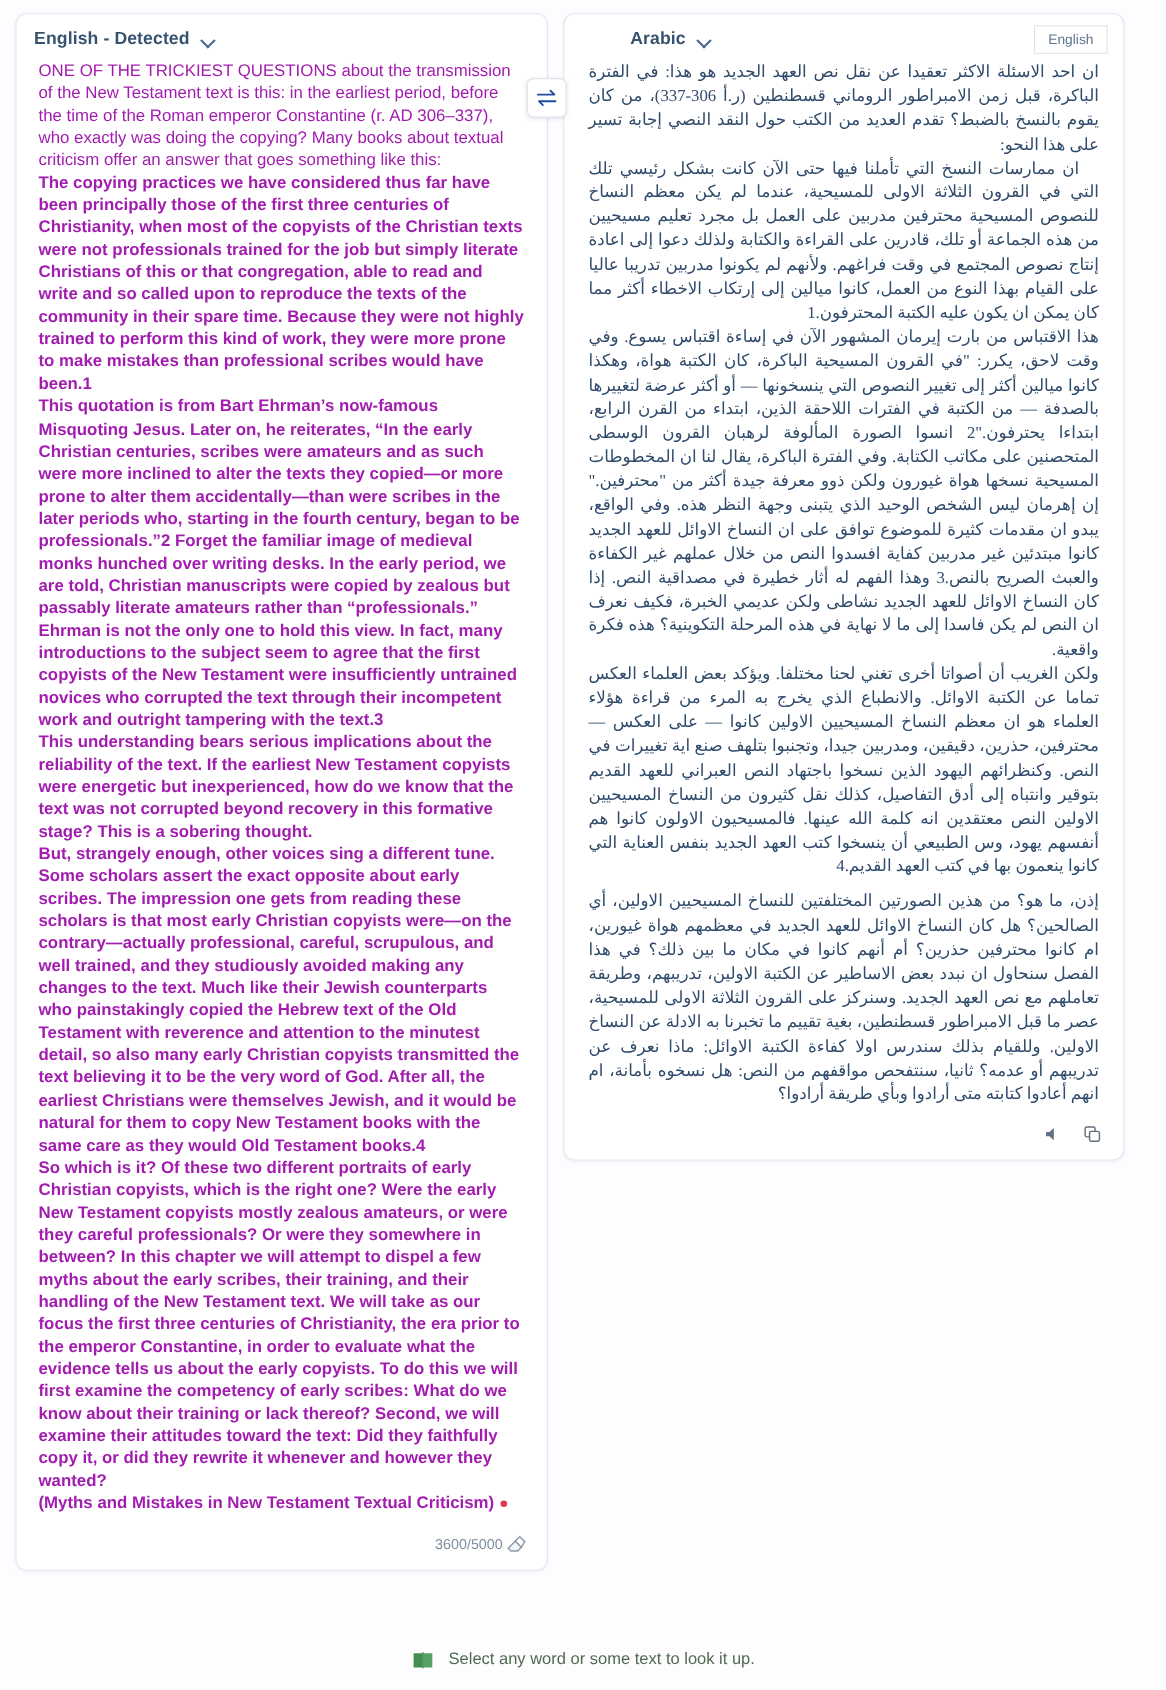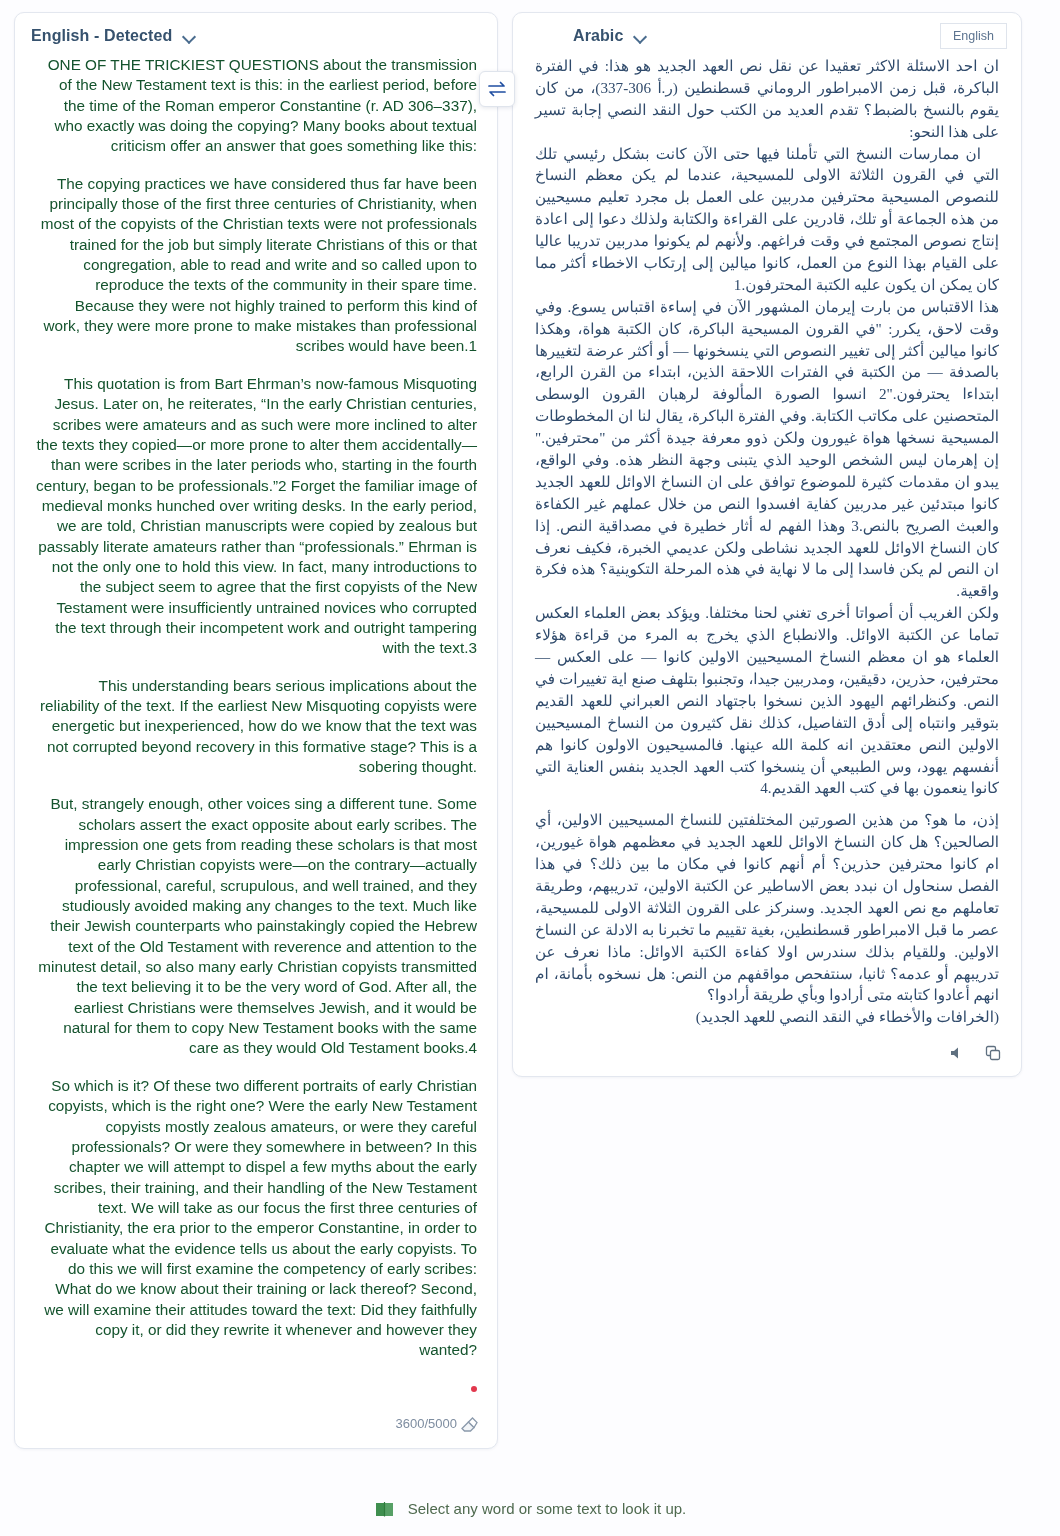--- a/index.html
+++ b/index.html
@@ -59,25 +59,24 @@
     width: 8px; height: 8px;
     border-right: 2px solid #4a6c8e;
     border-bottom: 2px solid #4a6c8e;
     transform: rotate(45deg);
   }
 
   .text-area {
     padding: 4px 20px 6px 20px;
     font-size: 15.3px;
     line-height: 1.33;
-    color: #14532d;
-    text-align: right;
+    color: #a21caf;
   }
   .text-area p { margin: 0 0 0 0; }
-  .text-area p + p { margin-top: 17px; }
+  .text-area p + p { margin-top: 0px; font-weight: bold; }
   .dot-red {
     display: inline-block;
     width: 6px; height: 6px;
     border-radius: 50%;
     background: #e2384d;
     margin-left: 6px;
     vertical-align: middle;
   }
   .caps { }
 
@@ -181,25 +180,25 @@
 
       <div class="lang-bar">
         <span class="lang-name">English - Detected</span>
         <span class="chevron"></span>
       </div>
 
       <div class="text-area">
         <p><span class="caps">ONE OF THE TRICKIEST QUESTIONS about the transmission of the New Testament text is this: in the earliest period, before the time of the Roman emperor Constantine (r. AD 306–337), who exactly was doing the copying? Many books about textual criticism offer an answer that goes something like this:</span></p>
         <p>The copying practices we have considered thus far have been principally those of the first three centuries of Christianity, when most of the copyists of the Christian texts were not professionals trained for the job but simply literate Christians of this or that congregation, able to read and write and so called upon to reproduce the texts of the community in their spare time. Because they were not highly trained to perform this kind of work, they were more prone to make mistakes than professional scribes would have been.1</p>
         <p>This quotation is from Bart Ehrman’s now-famous Misquoting Jesus. Later on, he reiterates, “In the early Christian centuries, scribes were amateurs and as such were more inclined to alter the texts they copied—or more prone to alter them accidentally—than were scribes in the later periods who, starting in the fourth century, began to be professionals.”2 Forget the familiar image of medieval monks hunched over writing desks. In the early period, we are told, Christian manuscripts were copied by zealous but passably literate amateurs rather than “professionals.” Ehrman is not the only one to hold this view. In fact, many introductions to the subject seem to agree that the first copyists of the New Testament were insufficiently untrained novices who corrupted the text through their incompetent work and outright tampering with the text.3</p>
-        <p>This understanding bears serious implications about the reliability of the text. If the earliest New Misquoting copyists were energetic but inexperienced, how do we know that the text was not corrupted beyond recovery in this formative stage? This is a sobering thought.</p>
+        <p>This understanding bears serious implications about the reliability of the text. If the earliest New Testament copyists were energetic but inexperienced, how do we know that the text was not corrupted beyond recovery in this formative stage? This is a sobering thought.</p>
         <p>But, strangely enough, other voices sing a different tune. Some scholars assert the exact opposite about early scribes. The impression one gets from reading these scholars is that most early Christian copyists were—on the contrary—actually professional, careful, scrupulous, and well trained, and they studiously avoided making any changes to the text. Much like their Jewish counterparts who painstakingly copied the Hebrew text of the Old Testament with reverence and attention to the minutest detail, so also many early Christian copyists transmitted the text believing it to be the very word of God. After all, the earliest Christians were themselves Jewish, and it would be natural for them to copy New Testament books with the same care as they would Old Testament books.4</p>
         <p>So which is it? Of these two different portraits of early Christian copyists, which is the right one? Were the early New Testament copyists mostly zealous amateurs, or were they careful professionals? Or were they somewhere in between? In this chapter we will attempt to dispel a few myths about the early scribes, their training, and their handling of the New Testament text. We will take as our focus the first three centuries of Christianity, the era prior to the emperor Constantine, in order to evaluate what the evidence tells us about the early copyists. To do this we will first examine the competency of early scribes: What do we know about their training or lack thereof? Second, we will examine their attitudes toward the text: Did they faithfully copy it, or did they rewrite it whenever and however they wanted?</p>
         <p>
-          <span class="dot-red"></span>
+          <span>(Myths and Mistakes in New Testament Textual Criticism)</span><span class="dot-red"></span>
         </p>
       </div>
 
       <div class="source-footer">
         <span class="counter">3600/5000</span>
         <span class="eraser-icon">
           <svg width="20" height="20" viewBox="0 0 20 20" fill="none">
             <path d="M3 14.5 L9.5 8 L15 13.5 L11.5 17 H5.5 Z" stroke="#8a99ab" stroke-width="1.3" fill="#f2f5f8"></path>
             <path d="M9.5 8 L13.5 4 L18 8.5 L15 13.5 Z" stroke="#8a99ab" stroke-width="1.3" fill="#ffffff"></path>
           </svg>
@@ -223,21 +222,20 @@
         </div>
         <div class="pill">English</div>
       </div>
 
       <div class="arabic-text">
         <p>ان احد الاسئلة الاكثر تعقيدا عن نقل نص العهد الجديد هو هذا: في الفترة الباكرة، قبل زمن الامبراطور الروماني قسطنطين (ر.أ 306-337)، من كان يقوم بالنسخ بالضبط؟ تقدم العديد من الكتب حول النقد النصي إجابة تسير على هذا النحو:</p>
         <p class="indent">ان ممارسات النسخ التي تأملنا فيها حتى الآن كانت بشكل رئيسي تلك التي في القرون الثلاثة الاولى للمسيحية، عندما لم يكن معظم النساخ للنصوص المسيحية محترفين مدربين على العمل بل مجرد تعليم مسيحيين من هذه الجماعة أو تلك، قادرين على القراءة والكتابة ولذلك دعوا إلى اعادة إنتاج نصوص المجتمع في وقت فراغهم. ولأنهم لم يكونوا مدربين تدريبا عاليا على القيام بهذا النوع من العمل، كانوا ميالين إلى إرتكاب الاخطاء أكثر مما كان يمكن ان يكون عليه الكتبة المحترفون.1</p>
         <p>هذا الاقتباس من بارت إيرمان المشهور الآن في إساءة اقتباس يسوع. وفي وقت لاحق، يكرر: "في القرون المسيحية الباكرة، كان الكتبة هواة، وهكذا كانوا ميالين أكثر إلى تغيير النصوص التي ينسخونها — أو أكثر عرضة لتغييرها بالصدفة — من الكتبة في الفترات اللاحقة الذين، ابتداء من القرن الرابع، ابتداءا يحترفون."2 انسوا الصورة المألوفة لرهبان القرون الوسطى المتحصنين على مكاتب الكتابة. وفي الفترة الباكرة، يقال لنا ان المخطوطات المسيحية نسخها هواة غيورون ولكن ذوو معرفة جيدة أكثر من "محترفين." إن إهرمان ليس الشخص الوحيد الذي يتبنى وجهة النظر هذه. وفي الواقع، يبدو ان مقدمات كثيرة للموضوع توافق على ان النساخ الاوائل للعهد الجديد كانوا مبتدئين غير مدربين كفاية افسدوا النص من خلال عملهم غير الكفاءة والعبث الصريح بالنص.3 وهذا الفهم له أثار خطيرة في مصداقية النص. إذا كان النساخ الاوائل للعهد الجديد نشاطى ولكن عديمي الخبرة، فكيف نعرف ان النص لم يكن فاسدا إلى ما لا نهاية في هذه المرحلة التكوينية؟ هذه فكرة واقعية.</p>
         <p>ولكن الغريب أن أصواتا أخرى تغني لحنا مختلفا. ويؤكد بعض العلماء العكس تماما عن الكتبة الاوائل. والانطباع الذي يخرج به المرء من قراءة هؤلاء العلماء هو ان معظم النساخ المسيحيين الاولين كانوا — على العكس — محترفين، حذرين، دقيقين، ومدربين جيدا، وتجنبوا بتلهف صنع اية تغييرات في النص. وكنظرائهم اليهود الذين نسخوا باجتهاد النص العبراني للعهد القديم بتوقير وانتباه إلى أدق التفاصيل، كذلك نقل كثيرون من النساخ المسيحيين الاولين النص معتقدين انه كلمة الله عينها. فالمسيحيون الاولون كانوا هم أنفسهم يهود، وس الطبيعي أن ينسخوا كتب العهد الجديد بنفس العناية التي كانوا ينعمون بها في كتب العهد القديم.4</p>
         <p style="margin-top:10px;">إذن، ما هو؟ من هذين الصورتين المختلفتين للنساخ المسيحيين الاولين، أي الصالحين؟ هل كان النساخ الاوائل للعهد الجديد في معظمهم هواة غيورين، ام كانوا محترفين حذرين؟ أم أنهم كانوا في مكان ما بين ذلك؟ في هذا الفصل سنحاول ان نبدد بعض الاساطير عن الكتبة الاولين، تدريبهم، وطريقة تعاملهم مع نص العهد الجديد. وسنركز على القرون الثلاثة الاولى للمسيحية، عصر ما قبل الامبراطور قسطنطين، بغية تقييم ما تخبرنا به الادلة عن النساخ الاولين. وللقيام بذلك سندرس اولا كفاءة الكتبة الاوائل: ماذا نعرف عن تدريبهم أو عدمه؟ ثانيا، سنتفحص مواقفهم من النص: هل نسخوه بأمانة، ام انهم أعادوا كتابته متى أرادوا وبأي طريقة أرادوا؟</p>
-        <p>(الخرافات والأخطاء في النقد النصي للعهد الجديد)</p>
       </div>
 
       <div class="target-footer">
         <span class="ico-btn">
           <svg width="18" height="16" viewBox="0 0 18 16" fill="none">
             <path d="M3 6 H6 L10 2.5 V13.5 L6 10 H3 Z" fill="#5f7080"></path>
           </svg>
         </span>
         <span class="ico-btn">
           <svg width="18" height="18" viewBox="0 0 18 18" fill="none">

